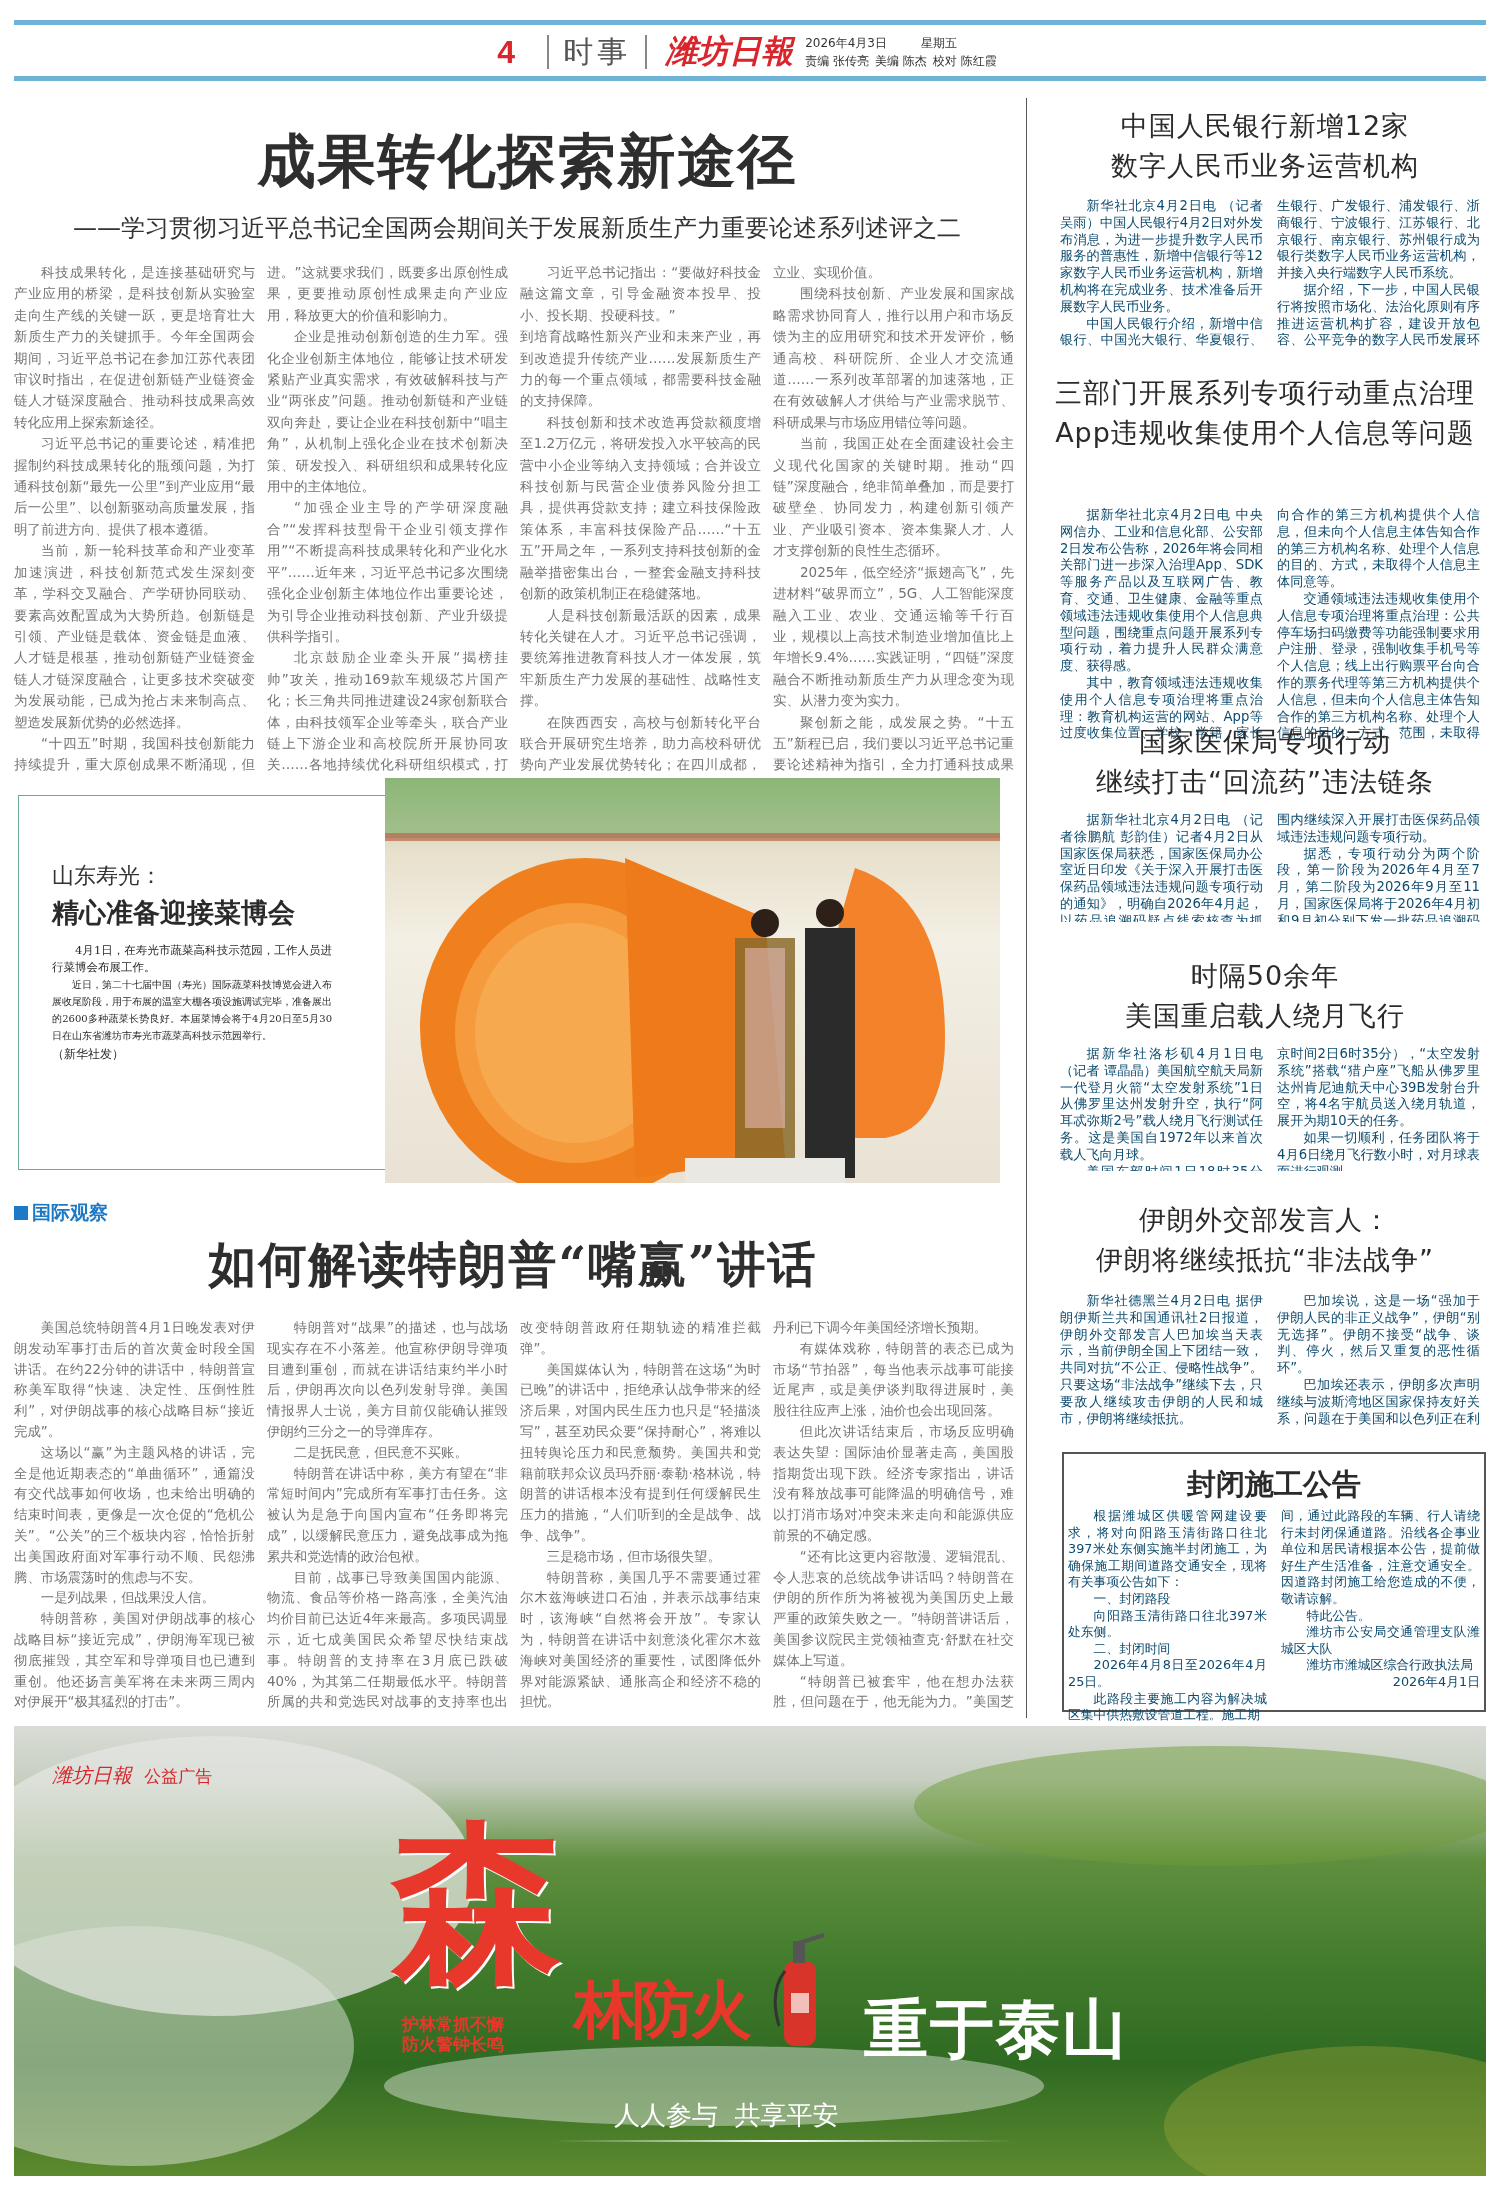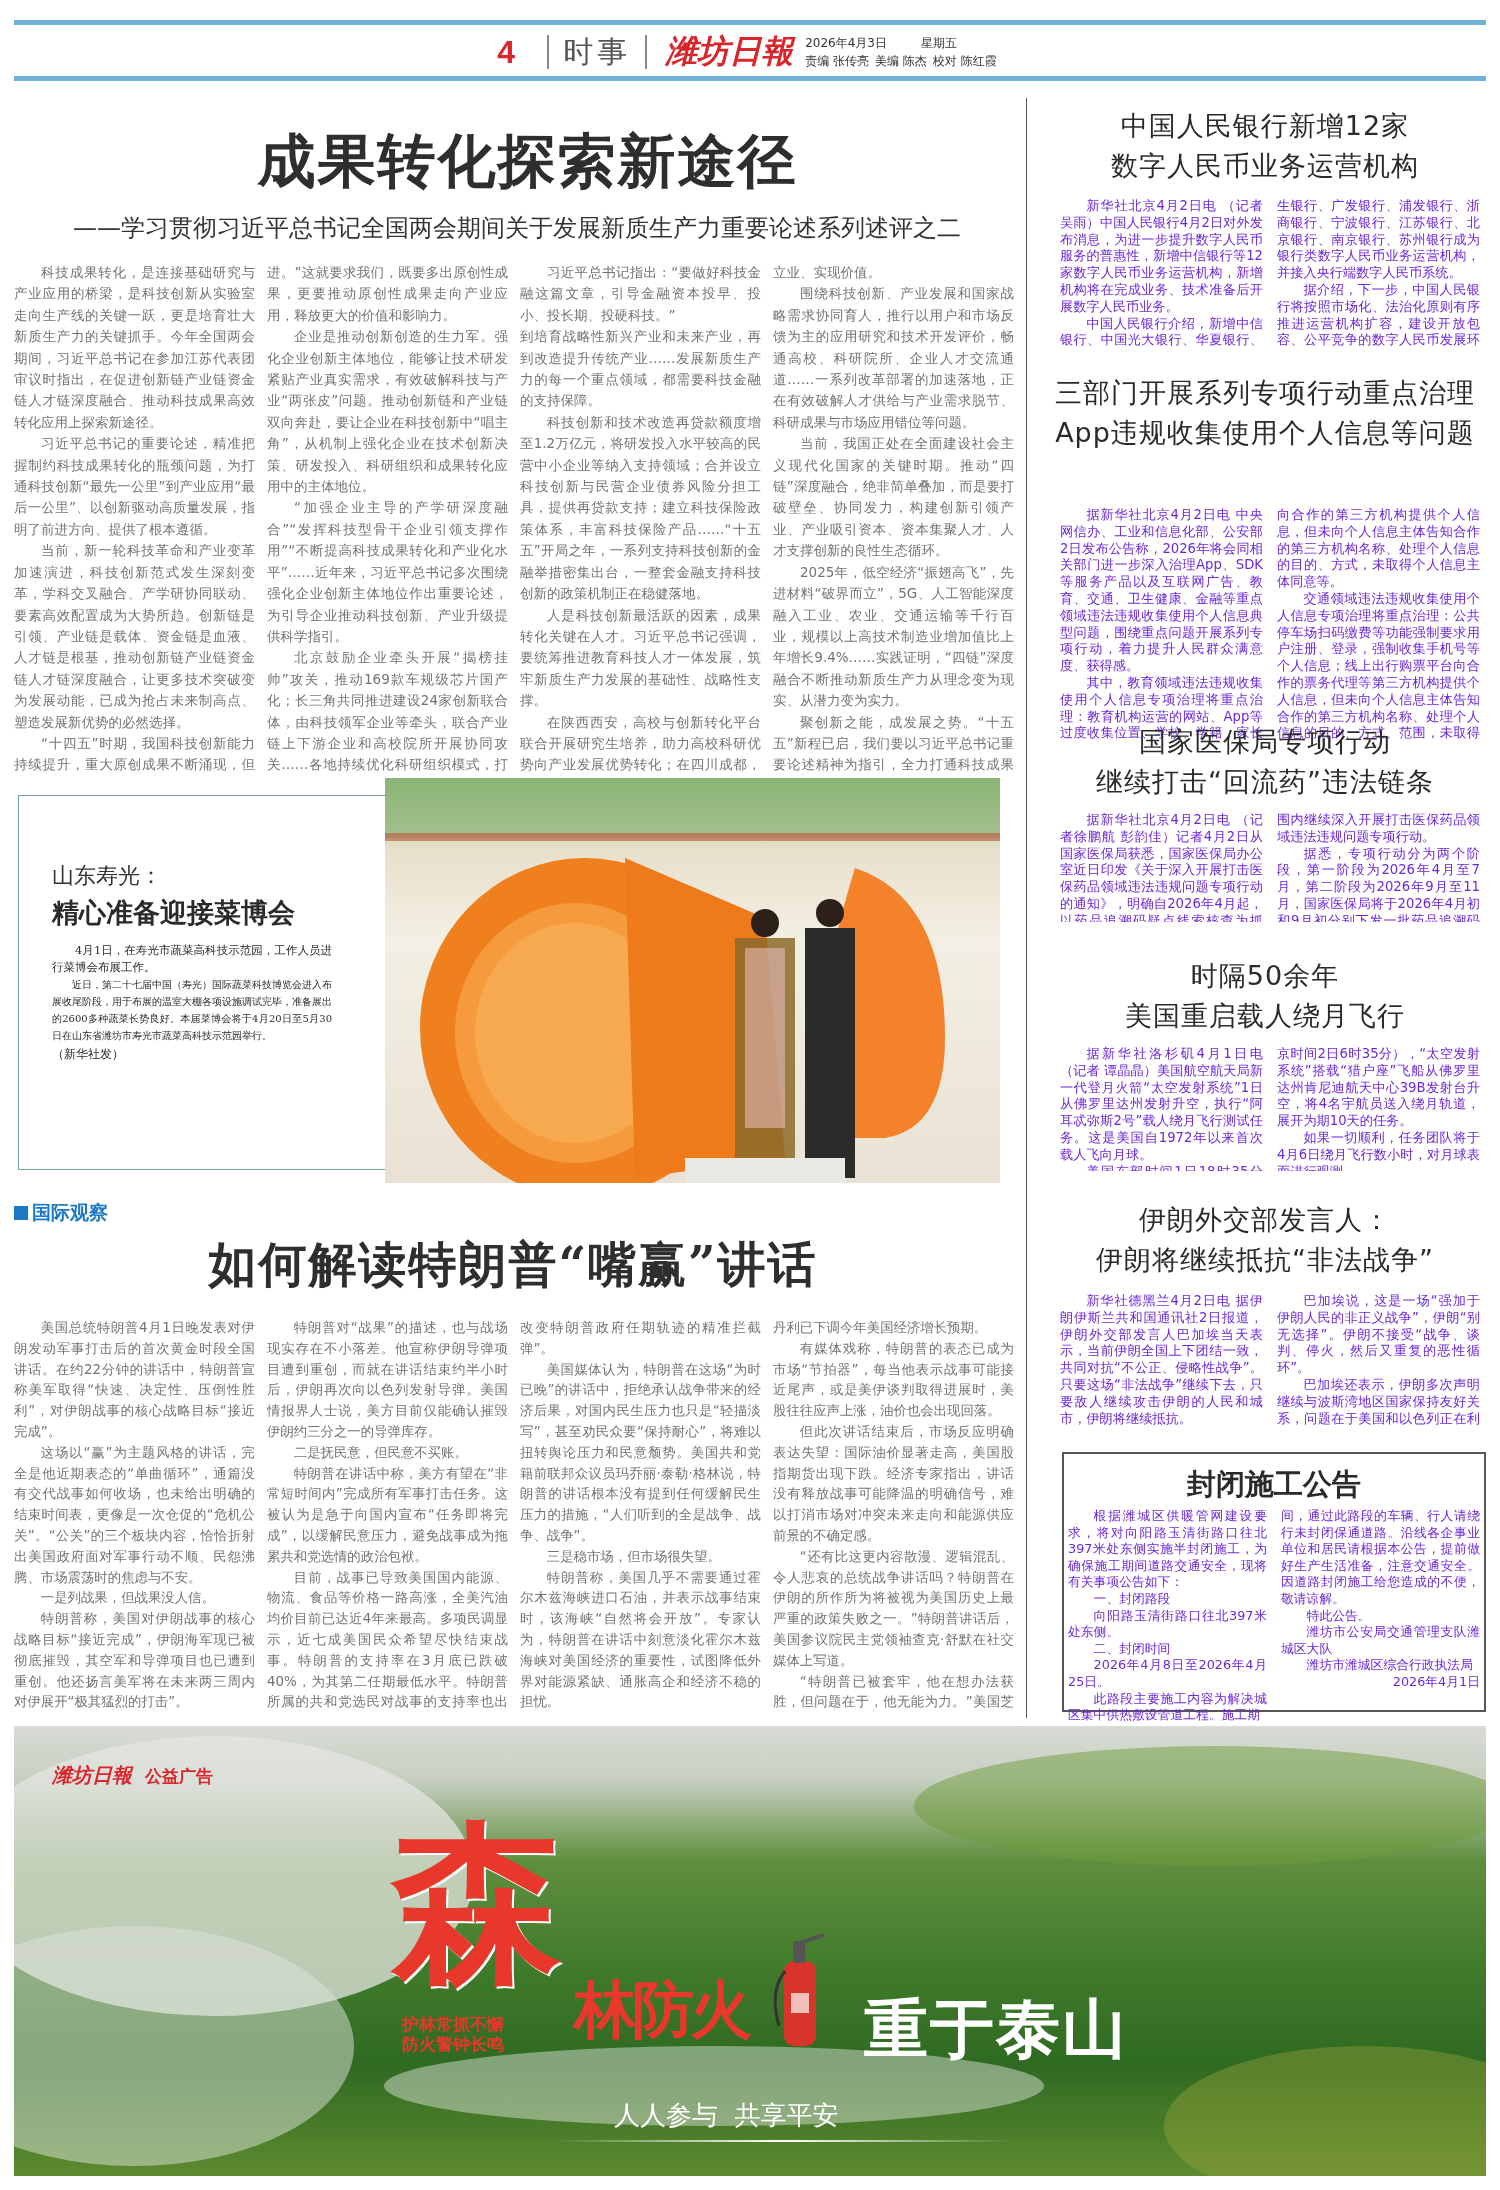--- a/index.html
+++ b/index.html
@@ -14,21 +14,21 @@
   .logo { color: #d8262c; font-size: 32px; font-weight: bold; font-style: italic; font-family: "DejaVu Serif", serif; margin: 0 12px 0 4px; }
   .meta { font-size: 12px; color: #333; line-height: 18px; }
   .meta .row span { margin-right: 6px; }
   .vsep { left: 1026px; top: 98px; width: 1px; height: 1620px; background: #555; }
   h1.big { font-family: "DejaVu Serif", serif; font-weight: bold; color: #2e2e2e; letter-spacing: 2px; }
   .sub { font-family: "DejaVu Sans", sans-serif; font-size: 24px; color: #333; }
   .cols { display: flex; gap: 12px; font-size: 13.5px; line-height: 21.4px; color: #737373; text-align: justify; }
   .cols .col { flex: 1; overflow: hidden; }
   .cols p { text-indent: 2em; }
   .right-h { font-size: 27px; color: #2b2b2b; text-align: center; line-height: 40px; letter-spacing: 1px; }
-  .rcols { display: flex; gap: 14px; font-size: 13.2px; line-height: 16.8px; color: #6d28d9; text-align: justify; }
+  .rcols { display: flex; gap: 14px; font-size: 13.2px; line-height: 16.8px; color: #0c4a6e; text-align: justify; }
   .rcols .col { flex: 1; overflow: hidden; }
   .rcols p { text-indent: 2em; }
   .sign { text-align: right; text-indent: 0 !important; }
   .feature-box { border: 1.5px solid #6fa89a; border-right: none; }
   .photo { overflow: hidden; background: linear-gradient(180deg,#9fc38a 0%,#e8e0cc 18%,#f3efe4 40%,#e9e2d4 100%); }
   .notice { border: 2px solid #555; }
   .ad { overflow: hidden; background: linear-gradient(180deg,#d9dcd6 0%,#c7cfc1 12%,#5f8f3e 30%,#3f7a2b 55%,#2f6a22 75%,#5d8a2f 100%); }
   .tag-blue { color: #1b79c5; font-weight: bold; font-size: 19px; }
   .tag-blue .sq { display: inline-block; width: 14px; height: 14px; background: #1b79c5; margin-right: 4px; vertical-align: -1px; }
 </style>
@@ -241,21 +241,21 @@
 </div>
 
 <div class="abs ad" style="left:14px;top:1726px;width:1472px;height:450px;">
   <svg class="abs" width="1472" height="450" style="left:0;top:0;">
     <ellipse cx="200" cy="150" rx="260" ry="140" fill="#e4e6e2" opacity="0.75"></ellipse>
     <ellipse cx="120" cy="320" rx="220" ry="120" fill="#dfe3dc" opacity="0.5"></ellipse>
     <ellipse cx="700" cy="360" rx="330" ry="40" fill="#e9ece6" opacity="0.45"></ellipse>
     <ellipse cx="1200" cy="80" rx="300" ry="60" fill="#6e9b3a" opacity="0.5"></ellipse>
     <ellipse cx="1350" cy="400" rx="200" ry="80" fill="#9aa53a" opacity="0.4"></ellipse>
   </svg>
-  <div class="abs" style="left:38px;top:36px;font-size:20px;font-weight:bold;color:#d8262c;">
+  <div class="abs" style="left:38px;top:36px;font-size:20px;font-weight:normal;color:#d8262c;">
     <span style="font-style:italic;font-family:'DejaVu Serif',serif;">潍坊日報</span>
     <span style="font-size:17px;margin-left:6px;">公益广告</span>
   </div>
   <div class="abs" style="left:378px;top:92px;font-size:170px;line-height:170px;font-weight:bold;color:#e8382c;text-shadow:2px 2px 0 #fff;">森</div>
   <div class="abs" style="left:388px;top:288px;font-size:17px;line-height:20px;font-weight:bold;color:#e8382c;">
     <div>护林常抓不懈</div>
     <div>防火警钟长鸣</div>
   </div>
   <div class="abs" style="left:560px;top:242px;font-size:62px;font-weight:bold;color:#e8382c;letter-spacing:-4px;">林防火</div>
   <svg class="abs" width="60" height="120" style="left:755px;top:205px;">

